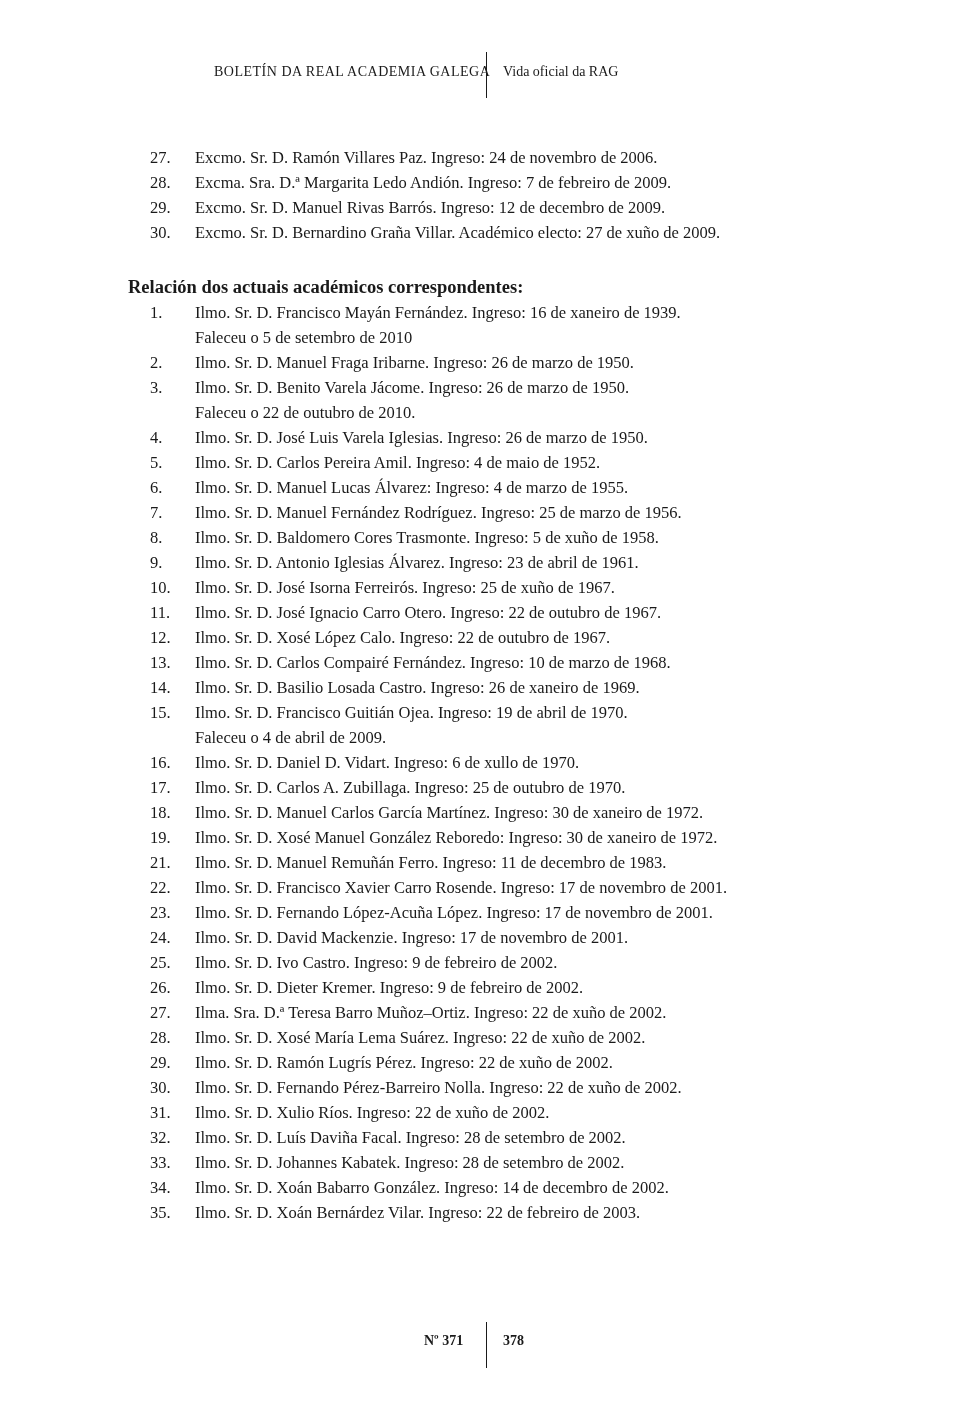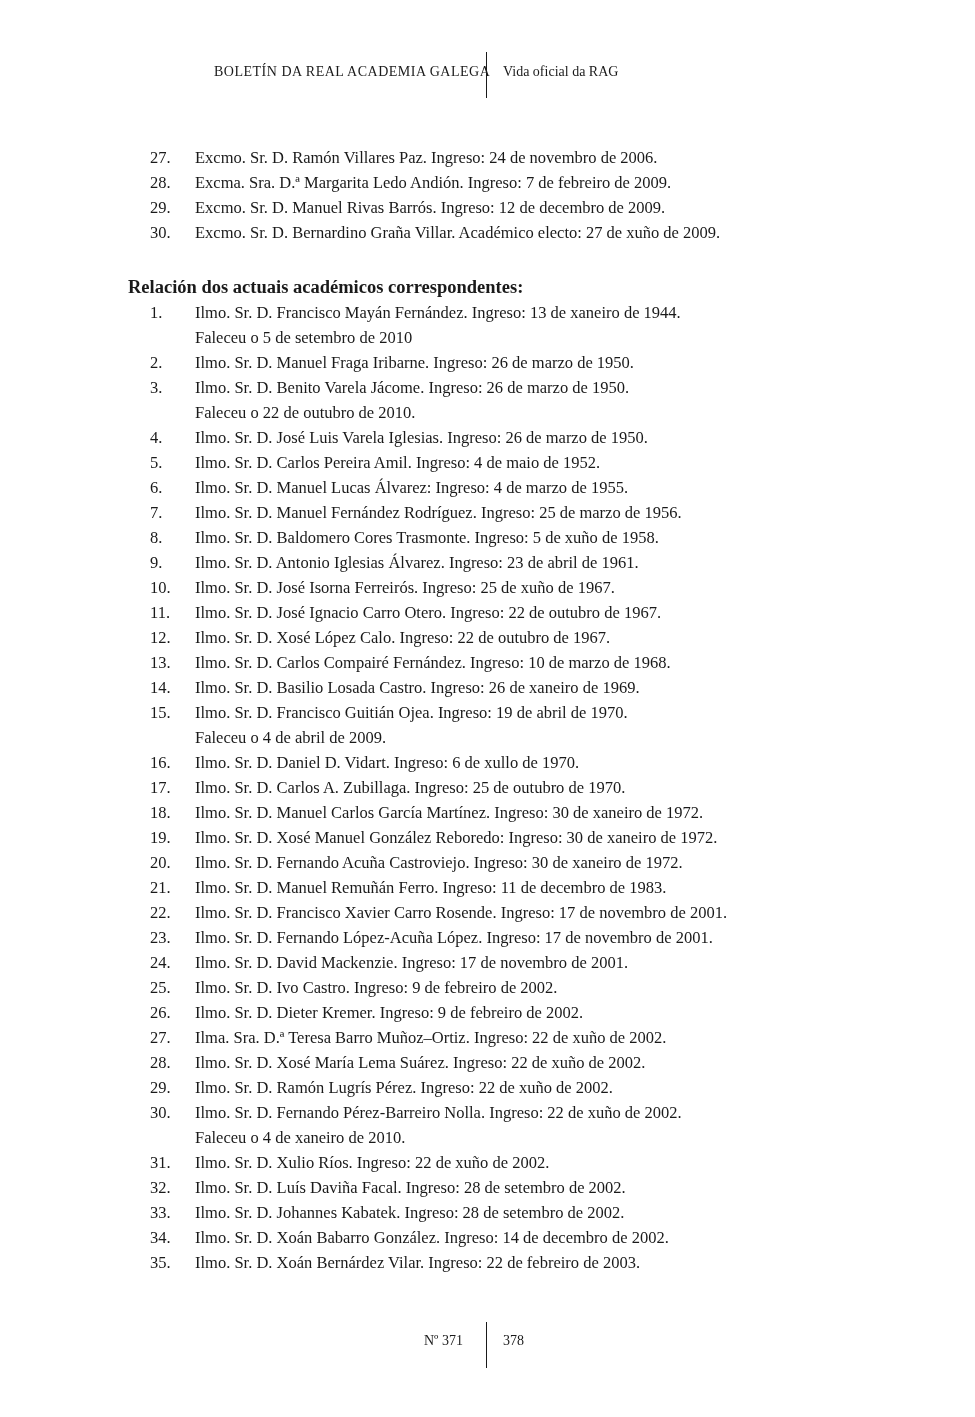--- a/index.html
+++ b/index.html
@@ -28,21 +28,21 @@
   .list .num { position: absolute; left: 150px; }
   .list .txt { position: absolute; left: 195px; white-space: nowrap; }
   .list .row { position: relative; height: 25px; }
   .list1 { top: 145px; }
   .heading {
     position: absolute; left: 120px; top: 269px; font-size: 18.5px; font-weight: normal;
     margin: 8px; white-space: nowrap;
   }
   .heading b { font-weight: bold; }
   .list2 { top: 300px; }
-  .footer { position: absolute; top: 1322px; left: 0; width: 975px; height: 46px; }
+  .footer { position: absolute; top: 1322px; left: 0; width: 975px; height: 46px; font-weight: bold; }
   .footer .issue { position: absolute; left: 424px; top: 11px; font-size: 14px; }
   .footer .divider { position: absolute; left: 486px; top: 0; width: 1px; height: 46px; background: #1a1a1a; }
   .footer .page { position: absolute; left: 503px; top: 11px; font-size: 14px; text-align: right; }
 </style>
 </head>
 <body>
 
 <div class="header">
   <span class="journal">BOLETÍN DA REAL ACADEMIA GALEGA</span>
   <span class="divider"></span>
@@ -75,21 +75,21 @@
       </div>
     </li>
   </ul>
 
 <h2 class="heading"><b>Relación dos actuais académicos correspondentes:</b></h2>
 
 <ul class="list list2" id="list2">
     <li>
       <div class="row">
         <span class="num">1.</span>
-        <span class="txt">Ilmo. Sr. D. Francisco Mayán Fernández. Ingreso: 13 de xaneiro de 1944.</span>
+        <span class="txt">Ilmo. Sr. D. Francisco Mayán Fernández. Ingreso: 16 de xaneiro de 1939.</span>
       </div>
       <div class="row">
         <span class="txt">Faleceu o 5 de setembro de 2010</span>
       </div>
     </li>
     <li>
       <div class="row">
         <span class="num">2.</span>
         <span class="txt">Ilmo. Sr. D. Manuel Fraga Iribarne. Ingreso: 26 de marzo de 1950.</span>
       </div>
@@ -197,26 +197,20 @@
       </div>
     </li>
     <li>
       <div class="row">
         <span class="num">19.</span>
         <span class="txt">Ilmo. Sr. D. Xosé Manuel González Reboredo: Ingreso: 30 de xaneiro de 1972.</span>
       </div>
     </li>
     <li>
       <div class="row">
-        <span class="num">20.</span>
-        <span class="txt">Ilmo. Sr. D. Fernando Acuña Castroviejo. Ingreso: 30 de xaneiro de 1972.</span>
-      </div>
-    </li>
-    <li>
-      <div class="row">
         <span class="num">21.</span>
         <span class="txt">Ilmo. Sr. D. Manuel Remuñán Ferro. Ingreso: 11 de decembro de 1983.</span>
       </div>
     </li>
     <li>
       <div class="row">
         <span class="num">22.</span>
         <span class="txt">Ilmo. Sr. D. Francisco Xavier Carro Rosende. Ingreso: 17 de novembro de 2001.</span>
       </div>
     </li>
@@ -259,23 +253,20 @@
     <li>
       <div class="row">
         <span class="num">29.</span>
         <span class="txt">Ilmo. Sr. D. Ramón Lugrís Pérez. Ingreso: 22 de xuño de 2002.</span>
       </div>
     </li>
     <li>
       <div class="row">
         <span class="num">30.</span>
         <span class="txt">Ilmo. Sr. D. Fernando Pérez-Barreiro Nolla. Ingreso: 22 de xuño de 2002.</span>
-      </div>
-      <div class="row">
-        <span class="txt">Faleceu o 4 de xaneiro de 2010.</span>
       </div>
     </li>
     <li>
       <div class="row">
         <span class="num">31.</span>
         <span class="txt">Ilmo. Sr. D. Xulio Ríos. Ingreso: 22 de xuño de 2002.</span>
       </div>
     </li>
     <li>
       <div class="row">

